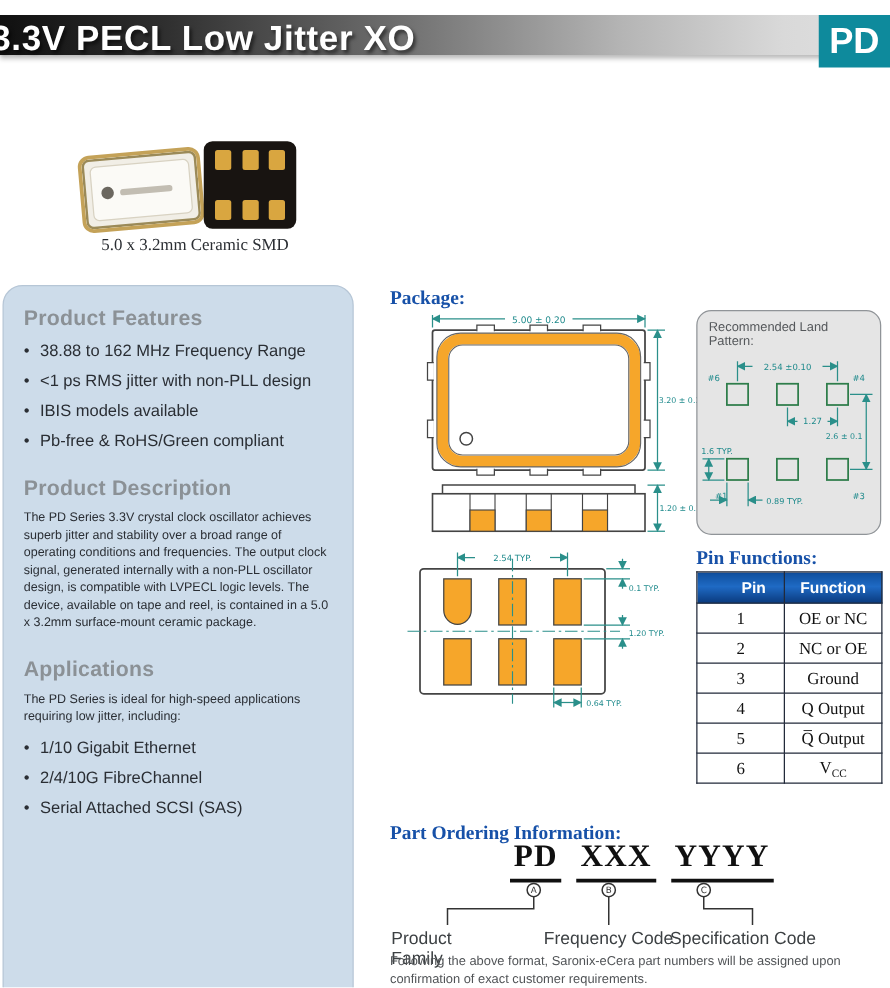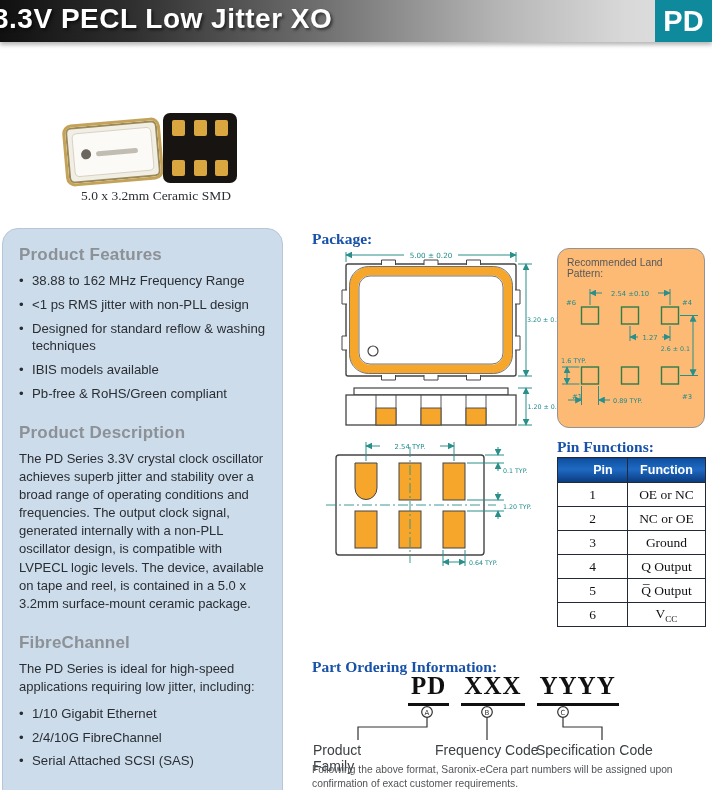--- a/index.html
+++ b/index.html
@@ -1,20 +1,20 @@
 <!DOCTYPE html>
 <html><head>
 <meta charset="utf-8">
 <style>
   html,body{margin:0;padding:0;background:#fff;}
   #page{position:relative;width:712px;height:790px;background:#fff;overflow:hidden;
         font-family:"Liberation Sans", sans-serif;}
 
   
-  .header-bar{position:absolute;left:0;top:0;width:712px;height:42px;
+  .header-bar{position:absolute;left:0;top:12px;width:712px;height:32px;
     background:linear-gradient(to right,#101010 0%,#2e2e2e 18%,#6f6f6f 45%,#b5b5b5 70%,#d9d9d9 88%,#e0e0e0 100%);
     box-shadow:0 3px 4px rgba(0,0,0,.28);}
   .header-title{position:absolute;left:-7px;top:3px;color:#fff;font-size:28px;font-weight:800;
     letter-spacing:.5px;text-shadow:2px 2px 3px rgba(0,0,0,.55);white-space:nowrap;}
   .brand-box{position:absolute;right:0;top:0;width:57px;height:42px;background:#0E8A9C;
     display:flex;align-items:center;justify-content:center;color:#fff;font-size:29px;font-weight:800;}
 
   
   .chip-top{position:absolute;left:64px;top:121px;width:92px;height:56px;transform:rotate(-5deg);
     background:#f1eee6;border:3px solid #c4a258;border-radius:9px;box-shadow:inset 0 0 0 2px #9b8a58;}
@@ -30,30 +30,30 @@
     font-size:13.5px;color:#2b2e33;font-family:Liberation Serif, serif;}
 
   
   .panel{position:absolute;left:2px;top:228px;width:281px;height:585px;background:#CDDCEA;
     border:1px solid #b6c6d6;border-radius:16px;box-sizing:border-box;padding:16px 15px 0 16px;color:#2A2E34;}
   .panel h2{margin:0 0 7px 0;font-size:17px;font-weight:700;color:#8B9196;letter-spacing:.2px;}
   .panel .sect{margin-bottom:20px;}
   .panel ul{list-style:none;margin:0;padding:0;}
   .panel li{position:relative;padding-left:13px;margin:0 0 6.5px 0;font-size:13.2px;line-height:1.32;}
   .panel li::before{content:"•";position:absolute;left:0;top:0;}
-  .panel p{margin:0;font-size:13px;line-height:1.4;}
+  .panel p{margin:0;font-size:10px;line-height:1.4;}
   .apps-intro{margin:0 0 8px 0 !important;}
 
   
   .blue-title{position:absolute;font-family:"Liberation Serif", serif;font-weight:700;
     font-size:15.5px;color:#1751A8;}
 
   
   .land-box{position:absolute;left:557px;top:248px;width:148px;height:180px;border:1.5px solid #909498;
-    border-radius:12px;box-sizing:border-box;background:#fdba74;}
+    border-radius:12px;box-sizing:border-box;background:#e5e5e5;}
   .land-title{padding:8px 4px 0 9px;font-size:10.3px;color:#55585b;}
 
   
   .pin-table{position:absolute;left:557px;top:457px;width:149px;border-collapse:collapse;
     font-family:"Liberation Serif", serif;color:#111;}
   .pin-table th{background:linear-gradient(180deg,#0f4f9e 0%,#1f6ac4 45%,#0a3a7d 100%);
     color:#fff;font-family:"Liberation Sans", sans-serif;font-size:12.5px;font-weight:700;height:22px;}
   .pin-table th,.pin-table td{border:1.6px solid #222a3a;text-align:center;}
   .pin-table td{font-size:13.5px;height:21px;background:#fff;}
   .pin-table td sub{font-size:9px;}
@@ -97,31 +97,30 @@
     </div>
   </div>
   <div class="photo-caption">5.0 x 3.2mm Ceramic SMD</div>
 
   <div class="panel">
     <div class="sect">
       <h2>Product Features</h2>
       <ul>
         <li>38.88 to 162 MHz Frequency Range</li>
         <li>&lt;1 ps RMS jitter with non-PLL design</li>
-        <li>Designed for standard reflow &amp; washing techniques</li>
         <li>IBIS models available</li>
         <li>Pb-free &amp; RoHS/Green compliant</li>
       </ul>
     </div>
     <div class="sect">
       <h2>Product Description</h2>
       <p>The PD Series 3.3V crystal clock oscillator achieves superb jitter and stability over a broad range of operating conditions and frequencies. The output clock signal, generated internally with a non-PLL oscillator design, is compatible with LVPECL logic levels. The device, available on tape and reel, is contained in a 5.0 x 3.2mm surface-mount ceramic package.</p>
     </div>
     <div class="sect">
-      <h2>FibreChannel</h2>
+      <h2>Applications</h2>
       <p class="apps-intro">The PD Series is ideal for high-speed applications requiring low jitter, including:</p>
       <ul>
         <li>1/10 Gigabit Ethernet</li>
         <li>2/4/10G FibreChannel</li>
         <li>Serial Attached SCSI (SAS)</li>
 
       </ul>
     </div>
   </div>
 

